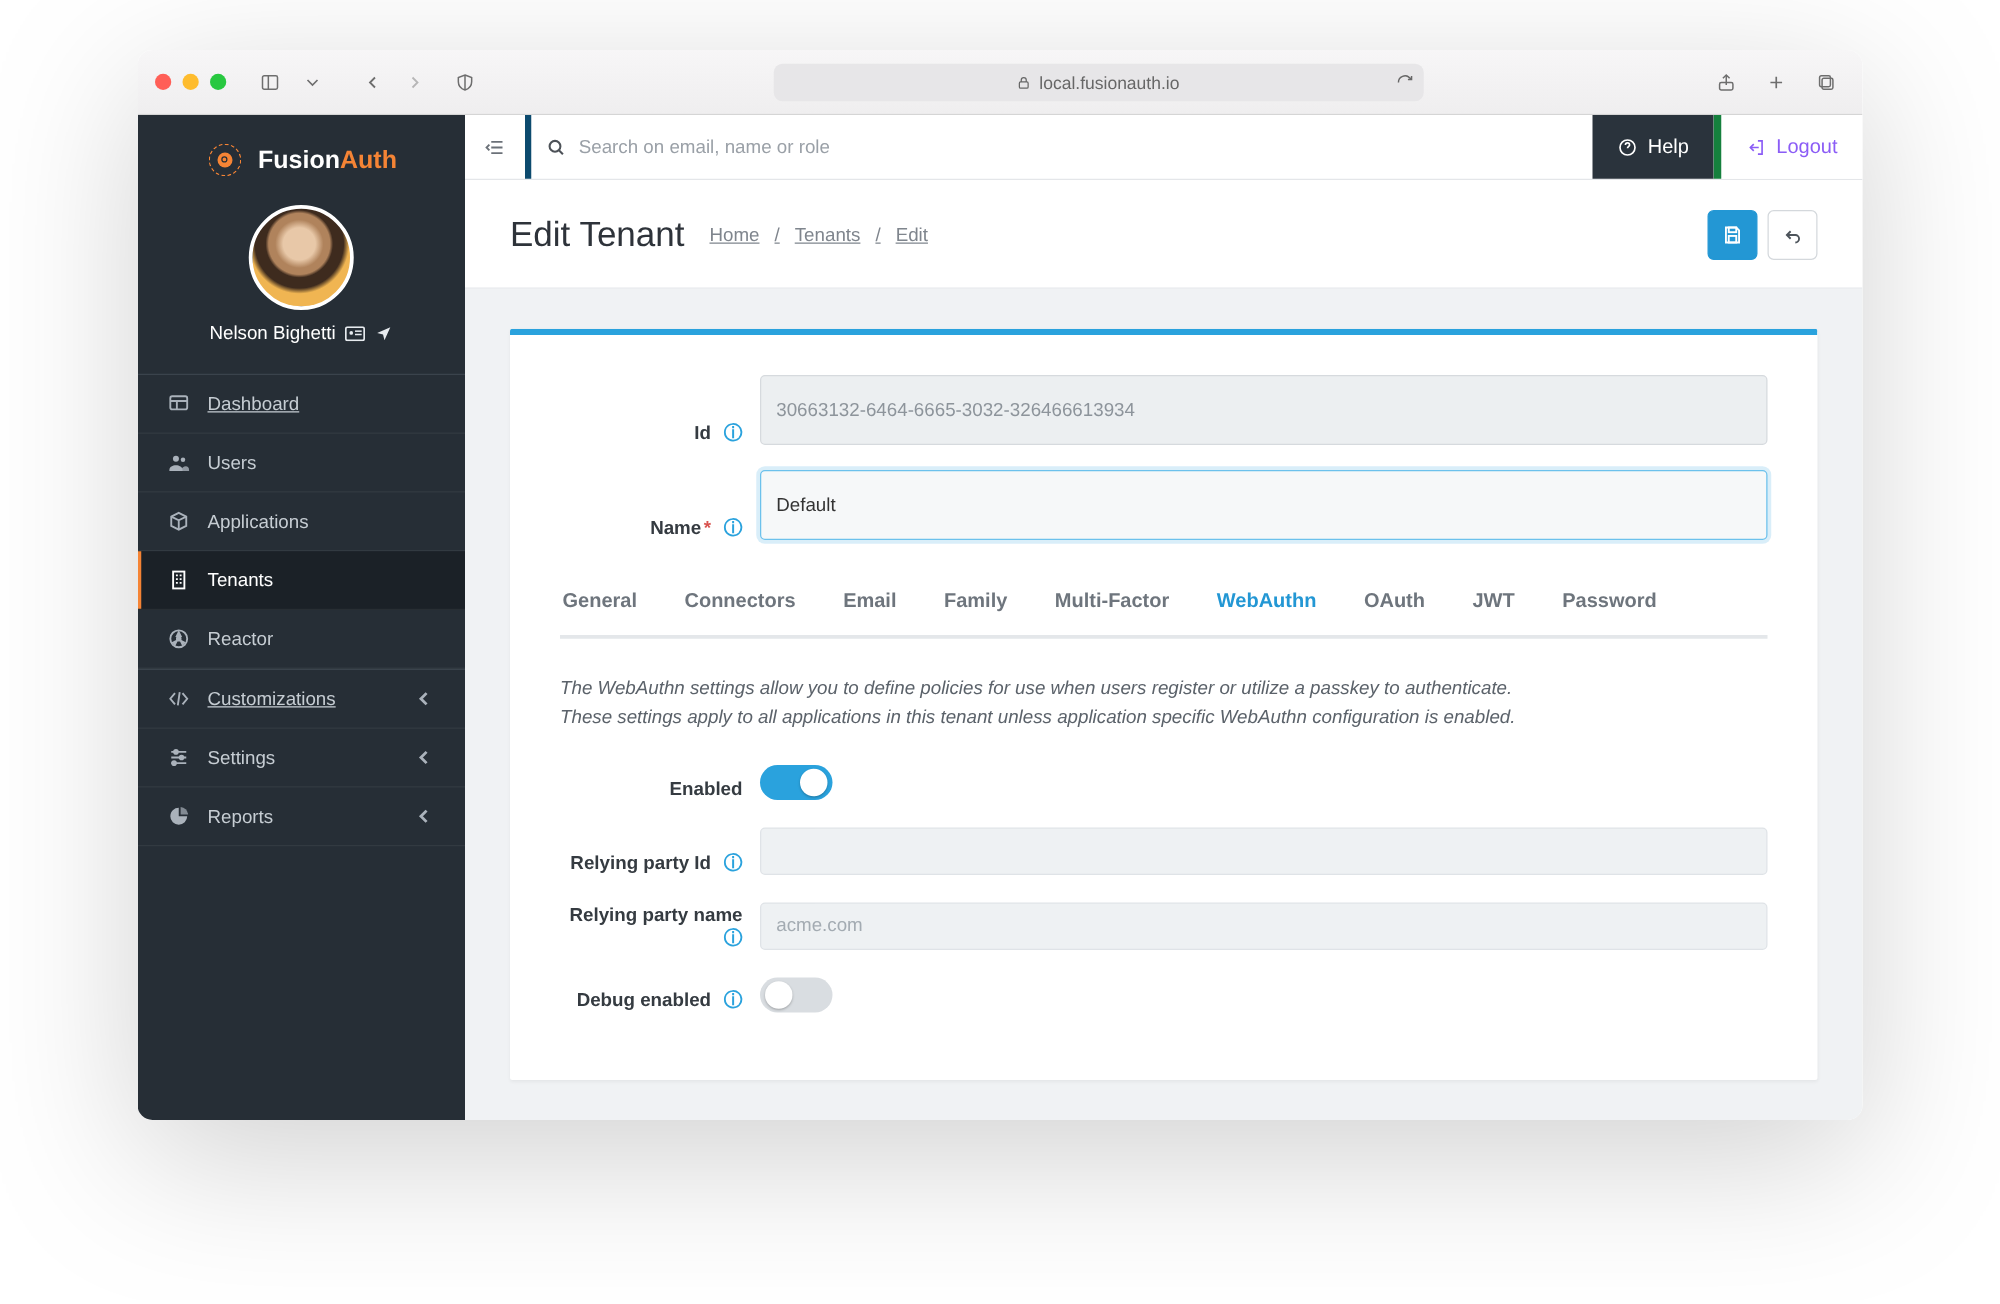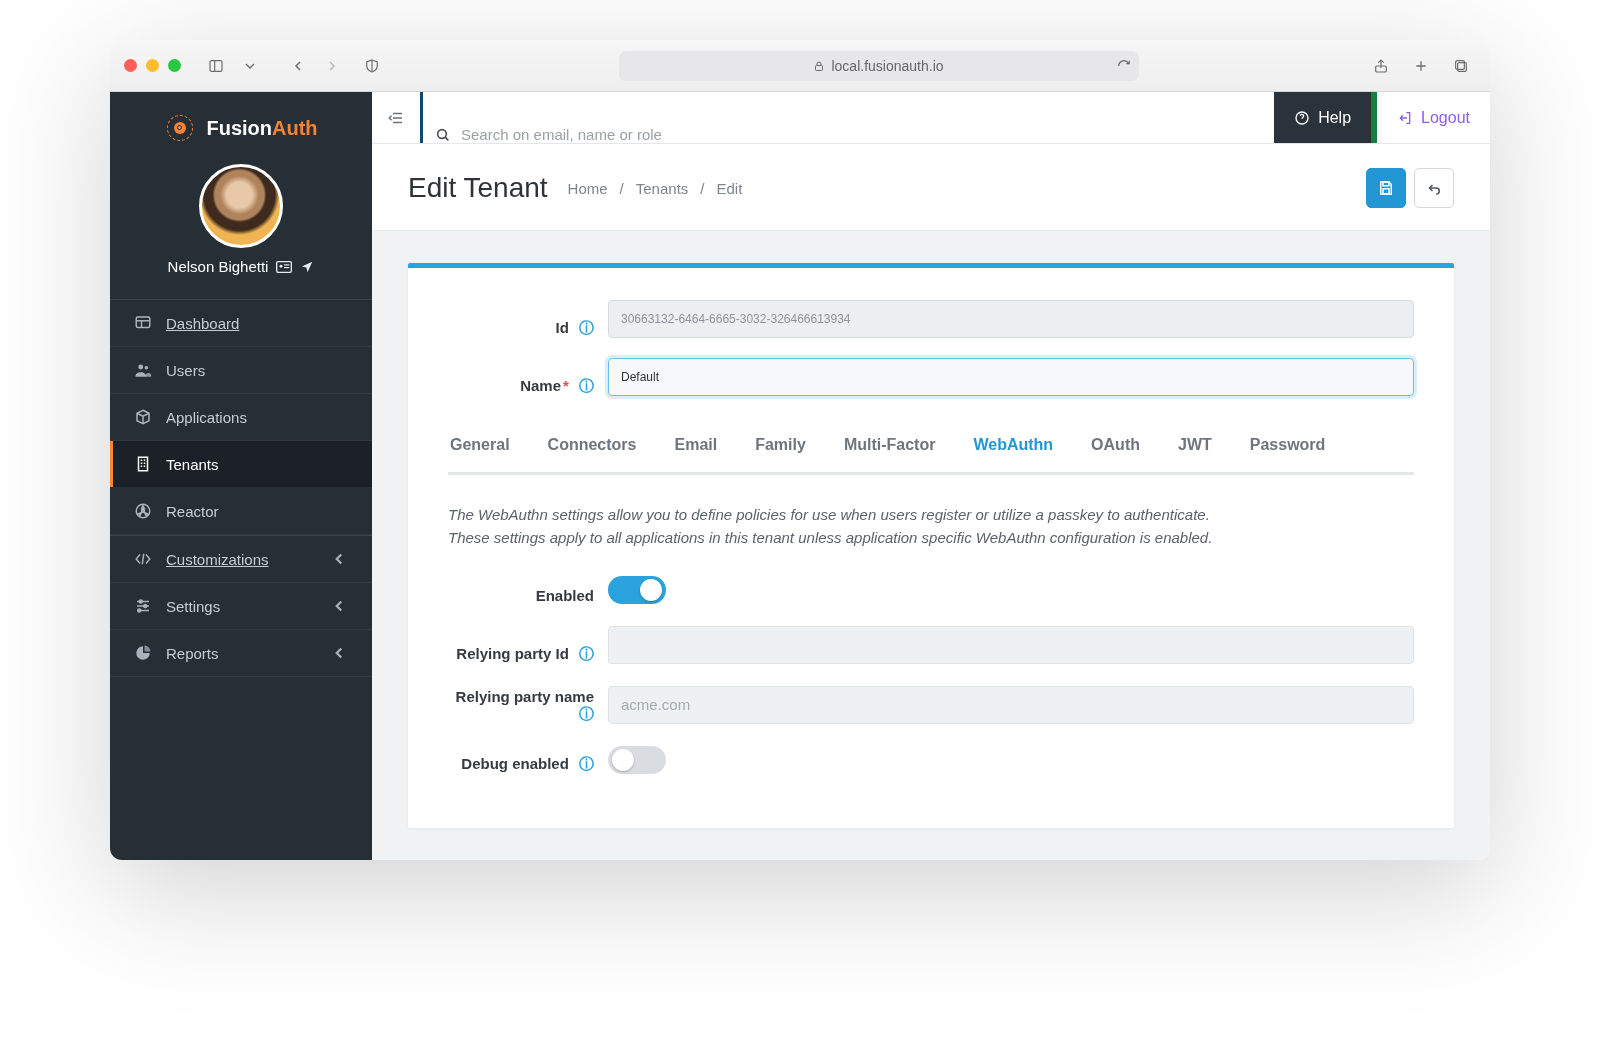--- a/index.html
+++ b/index.html
@@ -45,45 +45,45 @@
 .nav li.sep-top { border-top: 1px solid #3a434c; text-decoration: underline; }
 .nav li.active { background: #1b2127; color: #fff; box-shadow: inset 3px 0 0 #f58435; }
 .nav li .chev { margin-left: auto; color: #8a929b; }
 .nav li svg { width: 18px; height: 18px; flex: 0 0 18px; color: #aab2bb; }
 .nav li.active svg { color: #fff; }
 
 
 .main { flex: 1; display: flex; flex-direction: column; min-width: 0; background: #f0f2f4; }
 .topbar { height: 52px; background: #fff; display: flex; align-items: stretch; border-bottom: 1px solid #e4e6e9; }
 .topbar .collapse-btn { width: 48px; display: flex; align-items: center; justify-content: center; color: #6b7178; }
-.search-wrap { flex: 1; display: flex; align-items: flex-end; padding: 0 12px; border-left: 3px solid #0c4a6e; }
+.search-wrap { flex: 1; display: flex; align-items: center; padding: 0 12px; border-left: 5px solid #0c4a6e; }
 .search-wrap .mag { color: #4d5258; margin-right: 10px; }
 .search-wrap input { border: none; outline: none; font-size: 15px; width: 100%; color: #333; background: transparent; }
 .search-wrap input::placeholder { color: #9aa0a7; }
 .tb-btn { display: flex; align-items: center; gap: 8px; padding: 0 20px; font-size: 16px; color: #fff; background: #2a333c; cursor: pointer; }
 .tb-btn.logout { background: #fff; color: #8b5cf6; border-left: 6px solid #15803d; }
 
 .page-head { background: #fff; padding: 24px 36px 22px; display: flex; align-items: center; border-bottom: 1px solid #e5e8eb; }
 .page-title { font-size: 28px; font-weight: 400; color: #2e333a; margin-right: 20px; }
-.crumbs { display: flex; gap: 12px; color: #7f858d; font-size: 15px; align-items: center; }
+.crumbs { display: flex; gap: 12px; color: #7f858d; font-size: 15px; align-items: center; text-decoration: underline; }
 .crumbs a { color: #7f858d; text-decoration: none; }
 .head-actions { margin-left: auto; display: flex; gap: 8px; }
 .btn-sq { width: 40px; height: 40px; border-radius: 5px; display: inline-flex; align-items: center; justify-content: center; border: 1px solid #d4d8dc; background: #fff; color: #4d545b; cursor: pointer; }
 .btn-sq.primary { background: #2397d4; border-color: #2397d4; color: #fff; }
 
 .content { padding: 32px 36px; overflow: auto; }
 .panel { background: #fff; border-top: 5px solid #2aa2dd; border-radius: 2px; box-shadow: 0 1px 3px rgba(0,0,0,0.05); }
 .panel-body { padding: 32px 40px; }
 
 .form-row { display: flex; align-items: flex-end; margin-bottom: 20px; }
 .form-row label { width: 160px; text-align: right; color: #353b41; font-weight: 700; font-size: 15px; padding-right: 14px; }
 .form-row label .req { color: #d9534f; margin-left: 2px; }
 .form-row label .info { color: #2aa2dd; margin-left: 6px; cursor: help; }
 .form-row .control { flex: 1; }
-.text-in, .text-static { width: 100%; height: 38px; padding: 0 12px; font-size: 12px; border: 1px solid #d6dade; border-radius: 4px; color: #333; }
+.text-in, .text-static { width: 100%; height: 56px; padding: 0 12px; font-size: 15px; border: 1px solid #d6dade; border-radius: 4px; color: #333; }
 .text-static { background: #eceff1; color: #8d949b; display: flex; align-items: center; }
 .text-in.focused { border-color: #6cc1ec; box-shadow: 0 0 0 3px rgba(44,162,221,0.18); }
 .text-in.shaded { background: #f6f8f9; }
 
 .tabs { display: flex; gap: 34px; border-bottom: 3px solid #e4e7ea; margin: 30px 0 0; overflow-x: auto; padding-bottom: 0; }
 .tabs .tab { color: #6e757d; font-size: 16px; font-weight: 600; padding: 10px 2px 18px; white-space: nowrap; cursor: pointer; }
 .tabs .tab.active { color: #2397d4; position: relative; }
 .tabs .tab.active::after { content: ""; position: absolute; left: -6px; right: -6px; bottom: -3px; height: 3px; background: #2397d4; }
 
 .helptext { font-style: italic; color: #5b626a; font-size: 15px; line-height: 1.55; margin: 28px 0 26px; max-width: 780px; }

